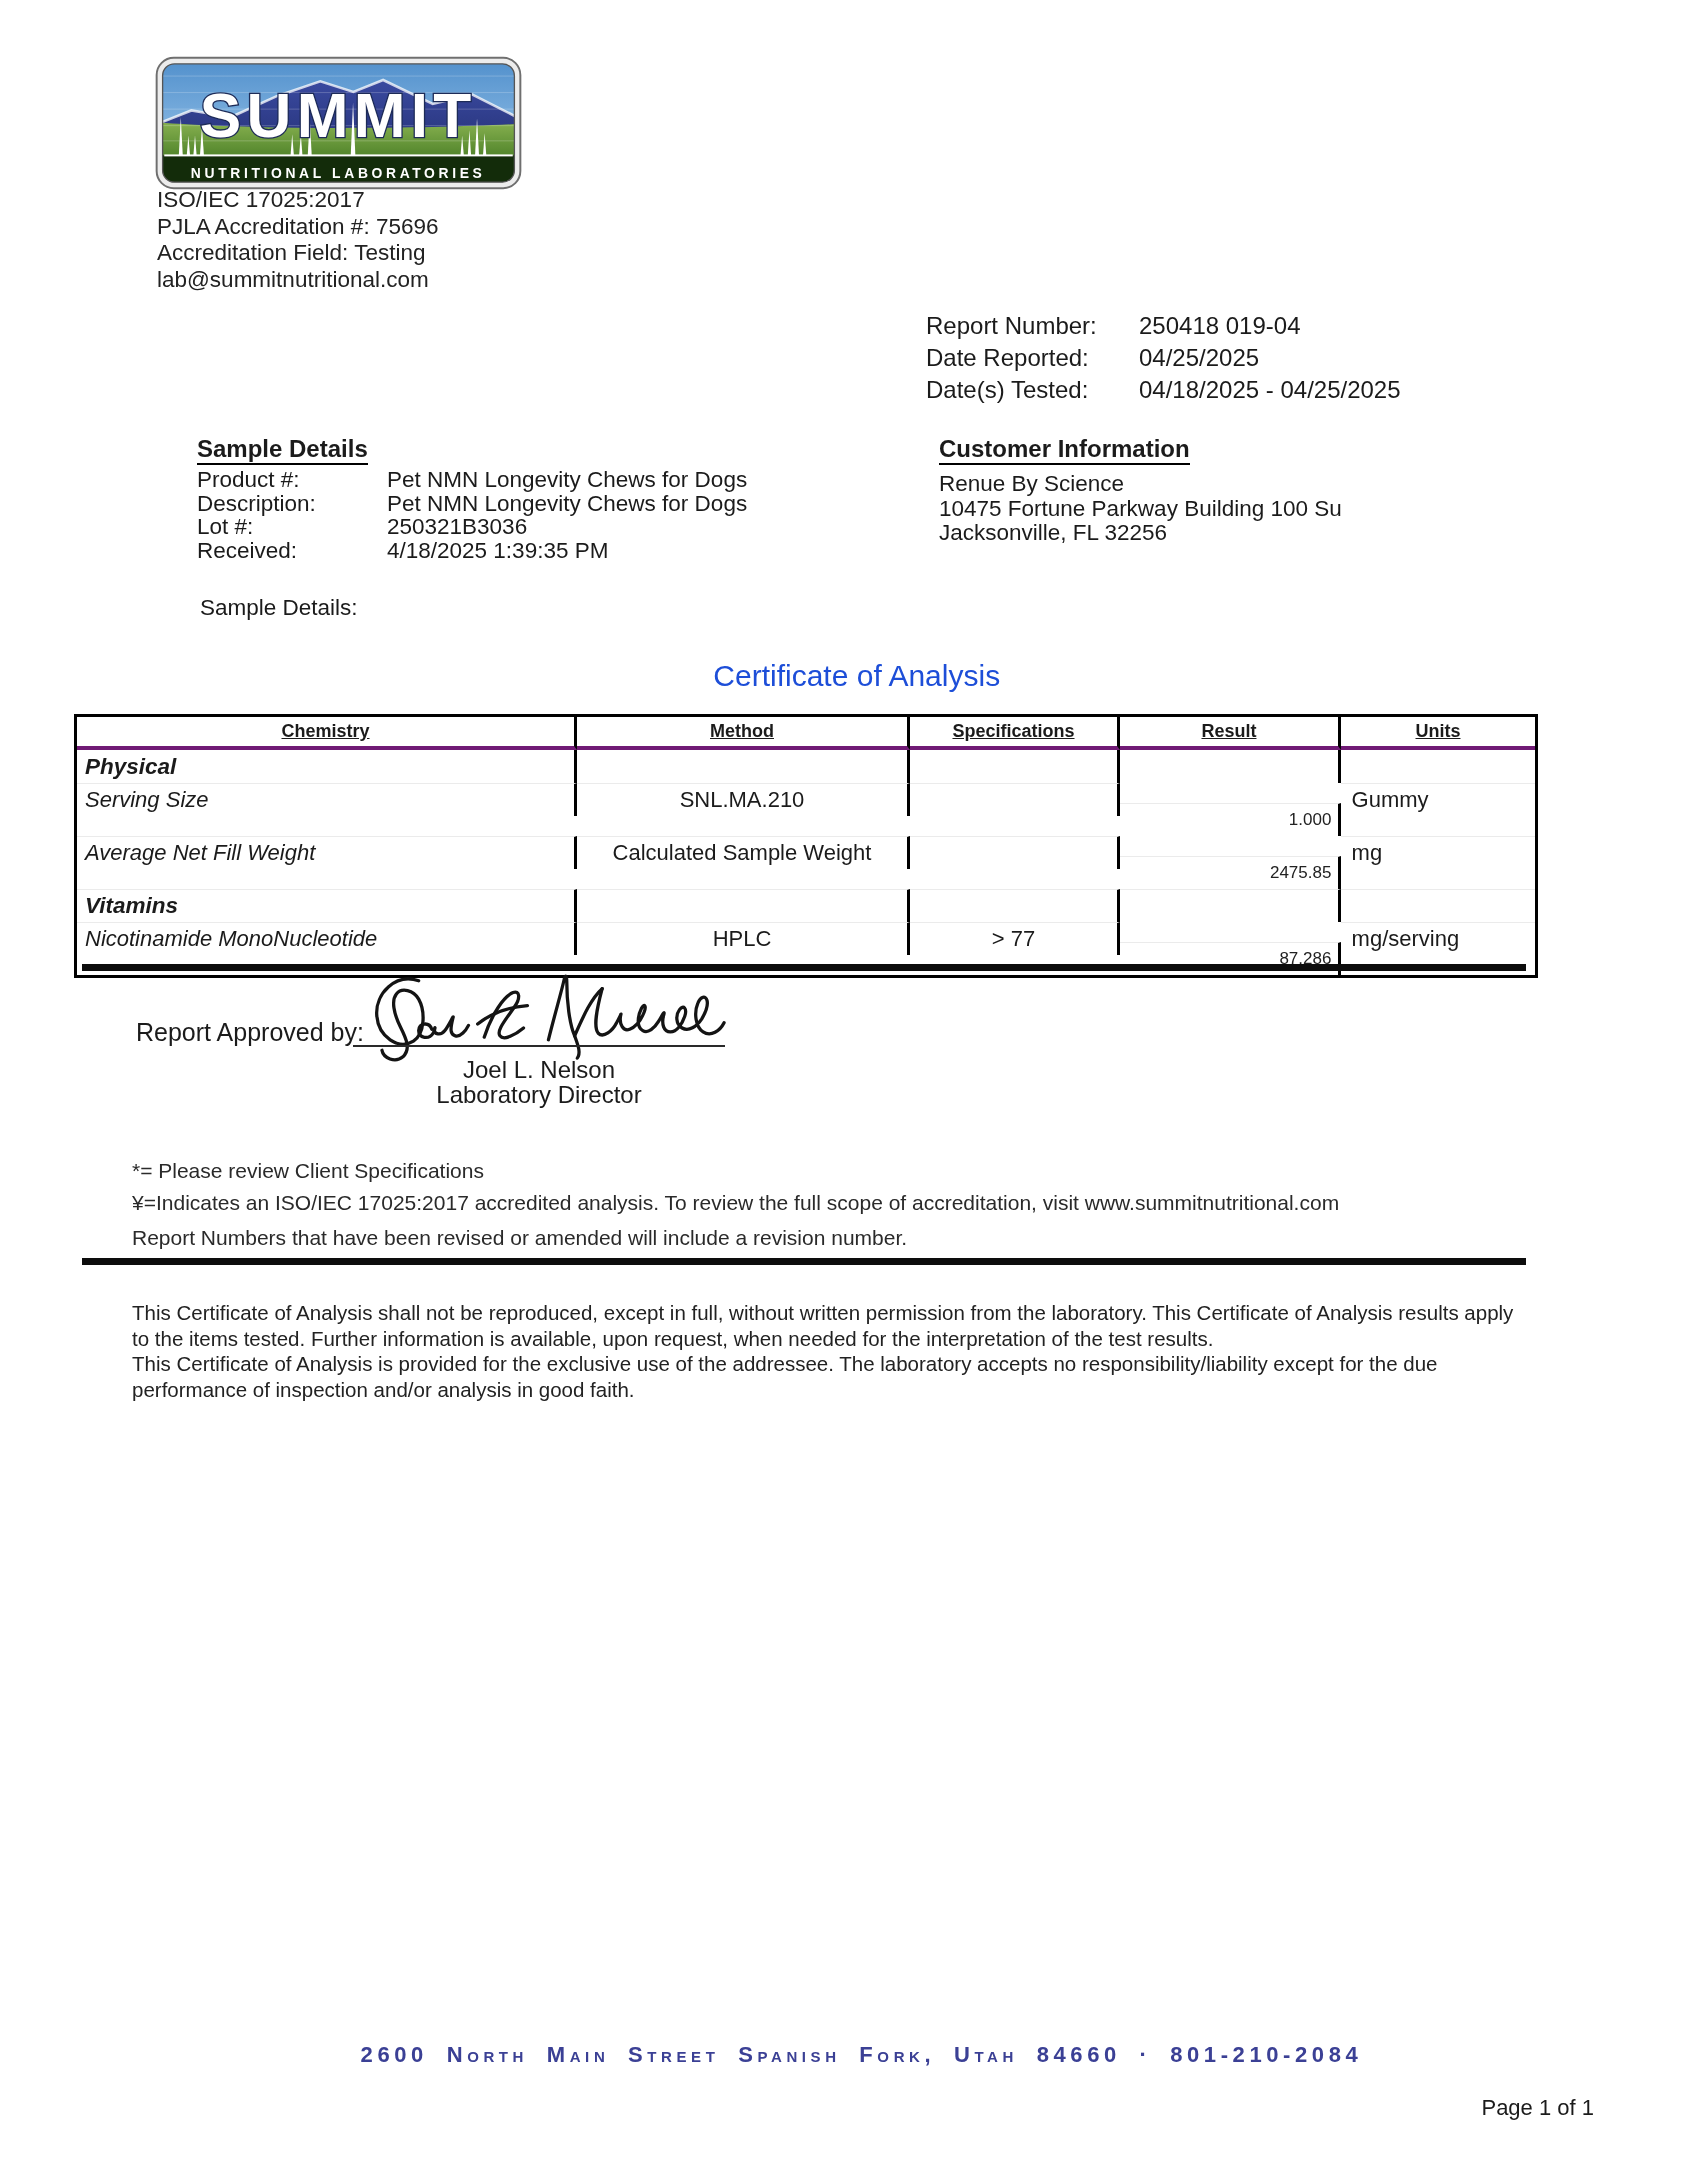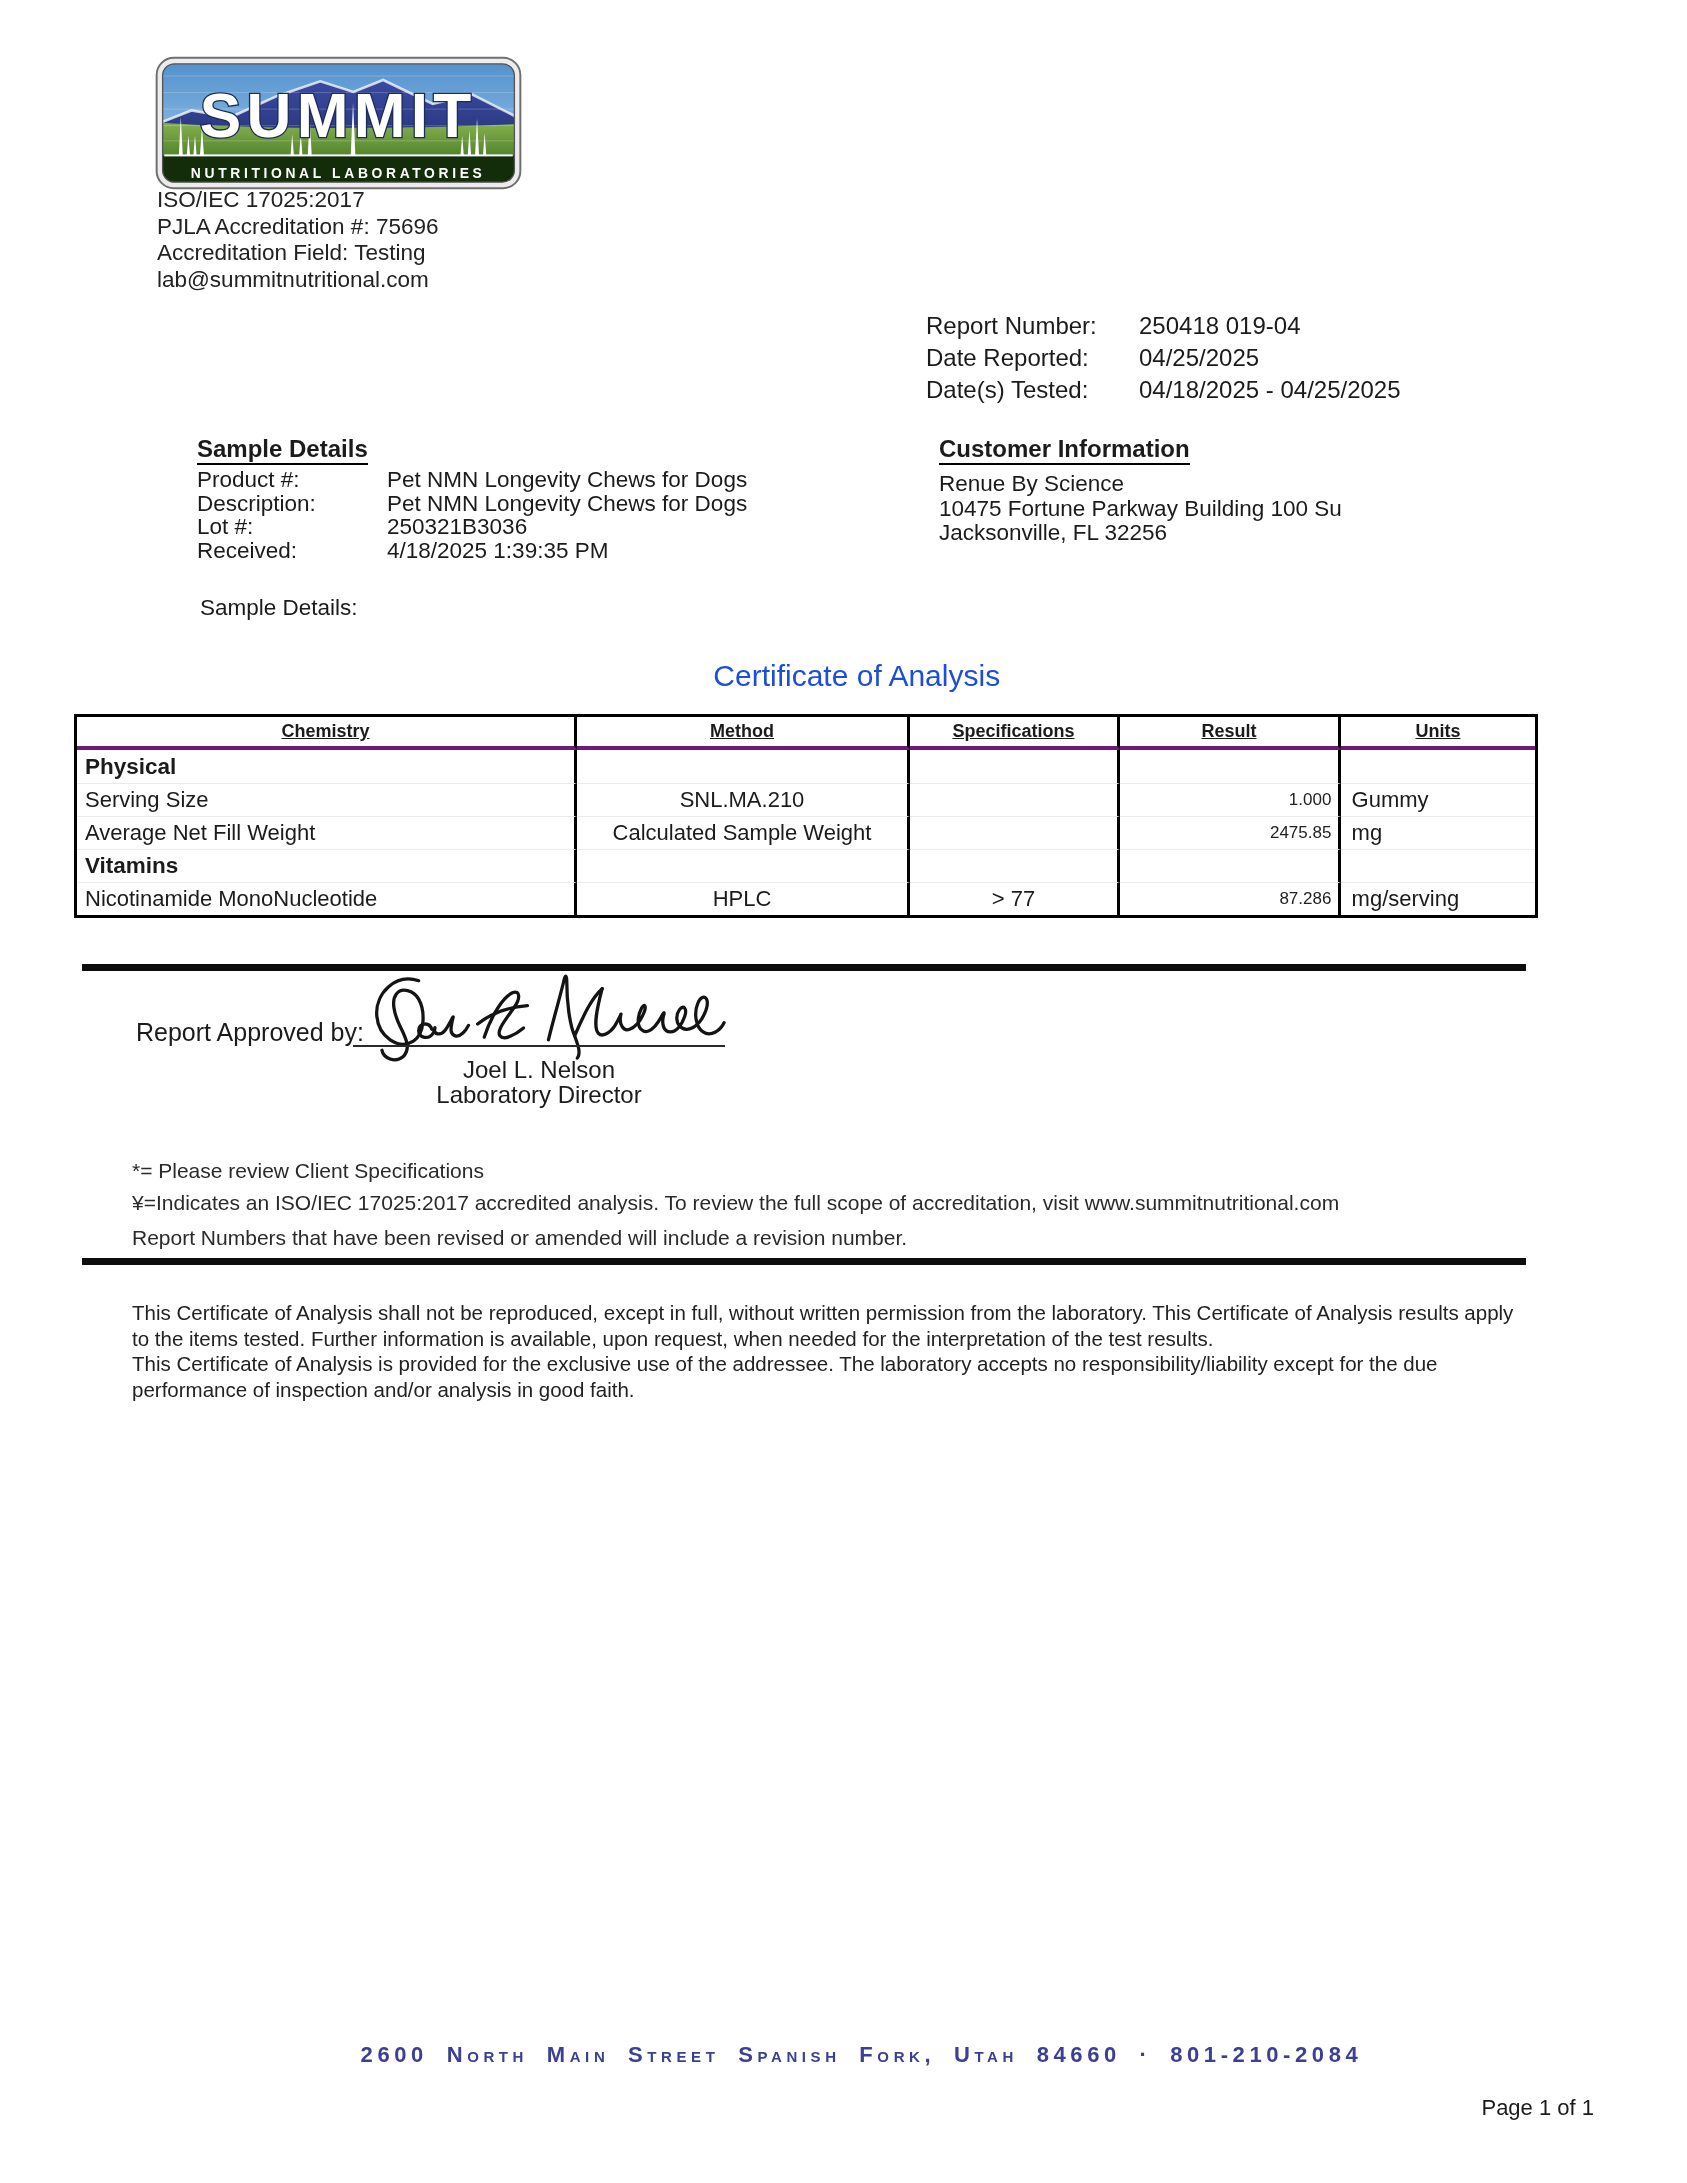--- a/index.html
+++ b/index.html
@@ -47,24 +47,24 @@
     display:flex;align-items:center;justify-content:center;
     font-weight:bold;font-size:18px;text-decoration:underline;
   }
   .th.last,.td.last{border-right:none;}
   .td{
     height:33px;border-right:3.3px solid #000;
     display:flex;align-items:center;
     font-size:22px;box-sizing:border-box;
   }
   .td.sep{border-top:0.7px solid rgba(0,0,0,0.08);}
-  .td.c-chem{padding-left:8px;}
+  .td.c-chem{padding-left:8px;font-style:italic;}
   .td.c-section{font-weight:bold;font-size:22.5px;}
   .td.c-center{justify-content:center;}
-  .td.c-result{justify-content:flex-end;padding-right:6.6px;font-size:17px;color:#222;}
+  .td.c-result{justify-content:flex-end;padding-right:6.6px;font-size:17px;color:#222;margin-top:20px;}
   .td.c-units{padding-left:10.6px;}
 
   
   .rule{background:#0d0d0d;}
 
   
   .approve-label{left:136px;top:1018px;font-size:25px;line-height:28px;}
   .sig-svg{left:361px;top:971px;}
   .sig-line{left:353px;top:1045px;width:372px;height:2px;background:#2a2a2a;}
   .sig-names{left:353px;top:1057px;width:372px;text-align:center;font-size:24px;line-height:25px;}

